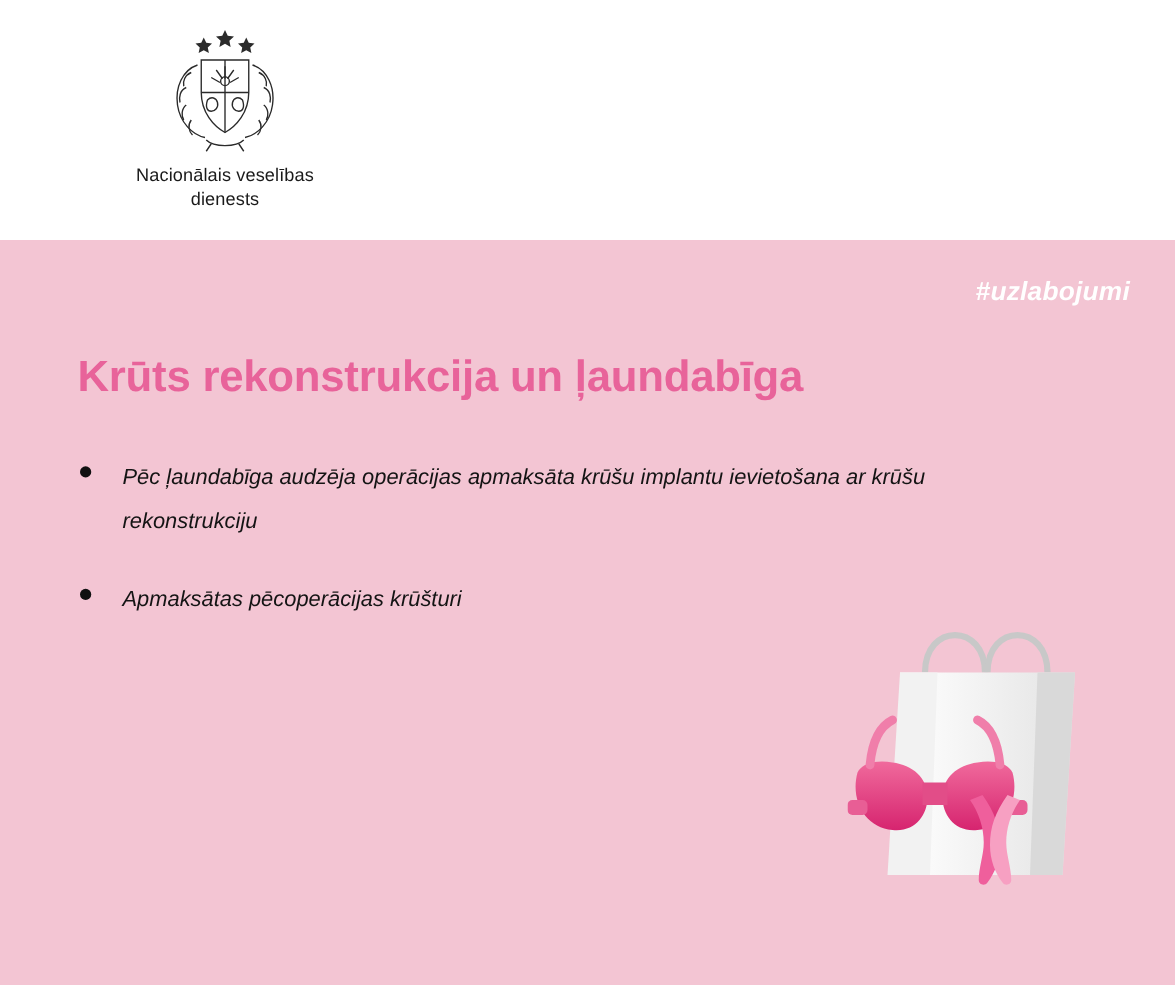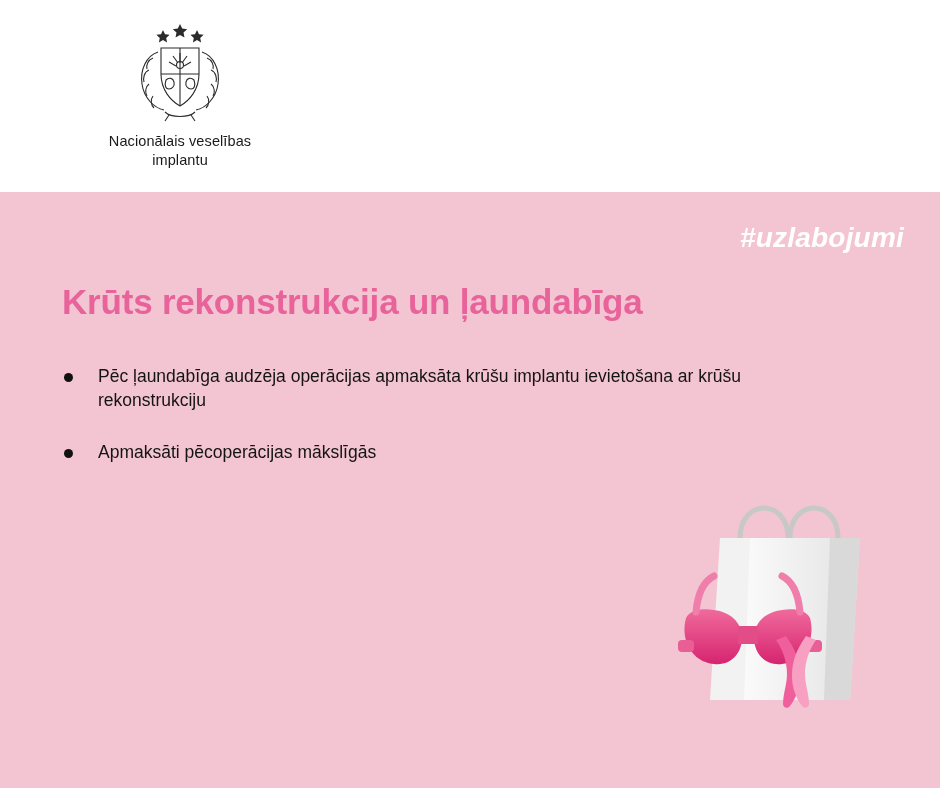--- a/index.html
+++ b/index.html
@@ -58,21 +58,21 @@
     width: 940px;
     height: 596px;
     background: #f3c5d3;
     overflow: hidden;
   }
 
   .hashtag {
     position: absolute;
     right: 36px;
     top: 30px;
-    font-size: 28px;
+    font-size: 21px;
     font-style: italic;
     font-weight: 700;
     color: #ffffff;
     letter-spacing: .2px;
     text-align: right;
   }
 
   .title {
     position: absolute;
     left: 62px;
@@ -89,22 +89,23 @@
     left: 58px;
     top: 172px;
     width: 700px;
     list-style: none;
   }
   .bullet {
     position: relative;
     padding-left: 40px;
     margin-bottom: 28px;
     font-size: 17.5px;
-    line-height: 24px;
+    line-height: 35px;
     color: #141414;
+    font-style: italic;
   }
   .bullet::before {
     content: "";
     position: absolute;
     left: 6px;
     top: 9px;
     width: 9px;
     height: 9px;
     background: #111111;
     border-radius: 50%;
@@ -152,34 +153,34 @@
             <path d="M77 34 c12 4 18 18 16 32 c-2 14 -12 24 -22 26"></path>
             <path d="M82 40 c5 2 7 7 6 11 M86 52 c5 2 6 8 5 12 M86 66 c4 3 4 9 2 12 M82 78 c3 4 2 9 -1 12"></path>
 
             <path d="M40 94 c6 6 24 6 30 0"></path>
             <path d="M44 97 l-4 6 M66 97 l4 6"></path>
           </g>
         </svg>
       </span>
       <div class="logo-text">
         <div>Nacionālais veselības</div>
-        <div>implantu</div>
+        <div>dienests</div>
       </div>
     </div>
   </div>
 
   <div class="body-pink">
 
     <div class="hashtag">#uzlabojumi</div>
 
     <h1 class="title">Krūts rekonstrukcija un ļaundabīga</h1>
 
     <ul class="bullets">
       <li class="bullet">Pēc ļaundabīga audzēja operācijas apmaksāta krūšu implantu ievietošana ar krūšu rekonstrukciju</li>
-      <li class="bullet">Apmaksāti pēcoperācijas mākslīgās</li>
+      <li class="bullet">Apmaksātas pēcoperācijas krūšturi</li>
     </ul>
 
     <div class="illustration">
       <svg viewBox="0 0 220 230" xmlns="http://www.w3.org/2000/svg">
         <defs>
           <linearGradient id="bagGrad" x1="0" y1="0" x2="1" y2="0">
             <stop offset="0%" stop-color="#ffffff"></stop>
             <stop offset="100%" stop-color="#e3e3e3"></stop>
           </linearGradient>
           <linearGradient id="braGrad" x1="0" y1="0" x2="0" y2="1">

